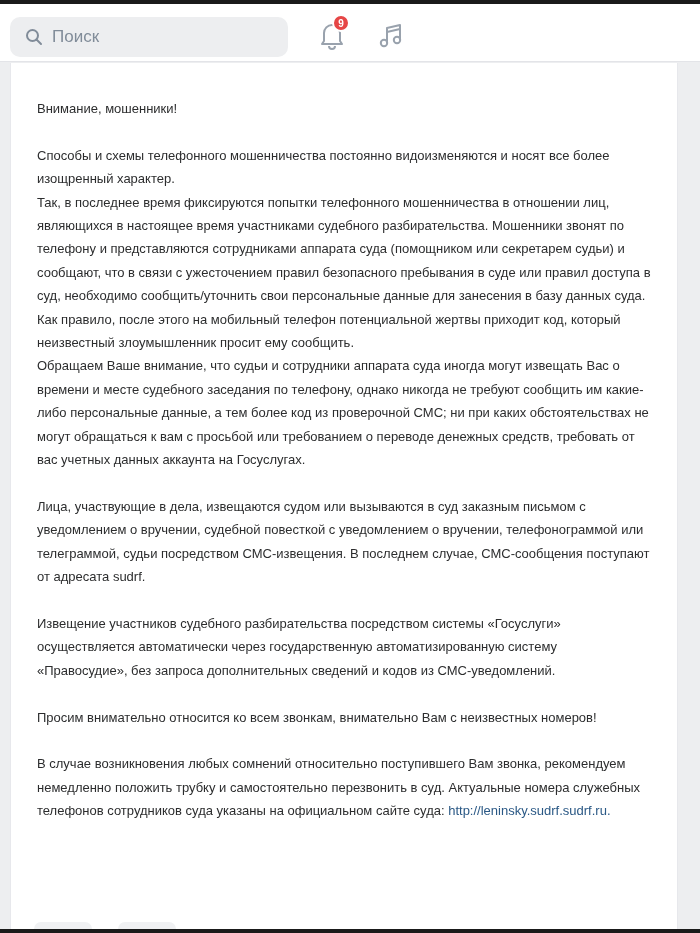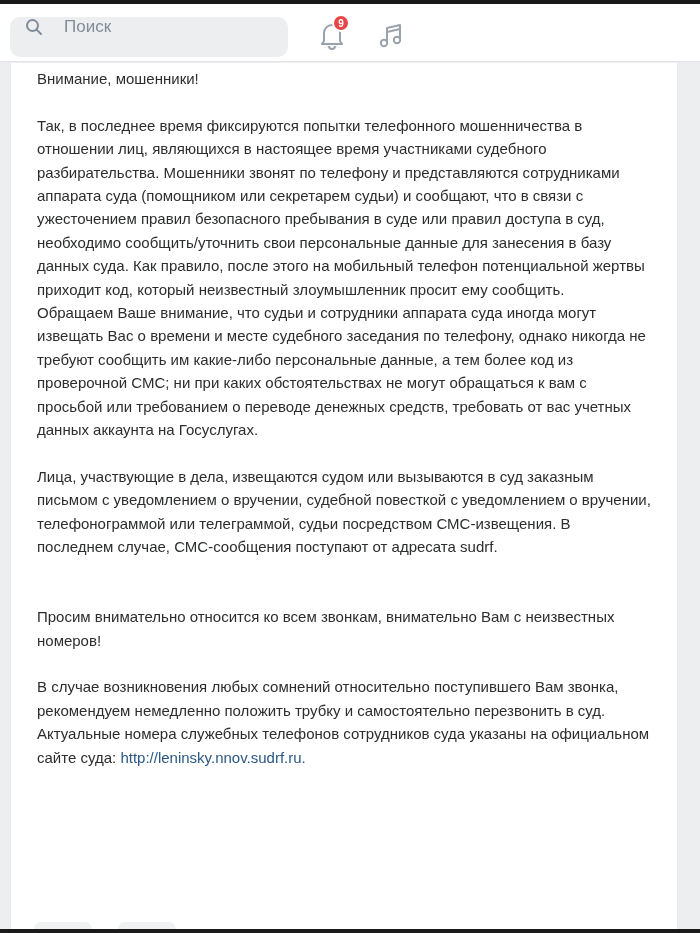--- a/index.html
+++ b/index.html
@@ -13,21 +13,21 @@
       background: #1a1a1a;
     }
     .header {
       position: absolute; left: 0; top: 4px; width: 700px; height: 58px;
       background: #ffffff;
       border-bottom: 1px solid #e3e4e8;
     }
     .search {
       position: absolute; left: 10px; top: 13px; width: 278px; height: 40px;
       background: #edeef0; border-radius: 10px;
-      display: flex; padding-left: 14px; gap: 12px;
+      display: flex; align-items: center; padding-left: 14px;
     }
     .search svg { width: 20px; height: 20px; }
     .search-label {
       margin-left: 8px; font-size: 17px; color: #818c99;
     }
     .bell {
       position: absolute; left: 318px; top: 16px; width: 30px; height: 32px;
     }
     .bell svg { width: 28px; height: 30px; }
     .badge {
@@ -47,23 +47,24 @@
       background: #ffffff;
       border-left: 1px solid #e7e8ec;
       border-right: 1px solid #e7e8ec;
       padding: 4px 26px 0 26px;
     }
     .right-strip {
       position: absolute; left: 680px; top: 63px; width: 20px; height: 870px;
       background: #edeef0;
     }
     .post-text {
-      font-size: 15px;
+      font-size: 13px;
       line-height: 23.4px;
       color: #2c2d2e;
+      margin-top: 30px;
     }
     .post-text p { margin: 0; }
     .gap { height: 23.4px; }
     .link { color: #2a5885; text-decoration: none; }
     .bottom-bar {
       position: absolute; left: 0; top: 929px; width: 700px; height: 4px;
       background: #1a1a1a;
     }
     .pill {
       position: absolute; top: 922px; width: 58px; height: 14px;
@@ -99,28 +100,30 @@
       <circle cx="6" cy="21" r="3.2" fill="none" stroke="#99a2ad" stroke-width="2"></circle>
       <circle cx="19" cy="18" r="3.2" fill="none" stroke="#99a2ad" stroke-width="2"></circle>
     </svg>
   </div>
 </div>
 
 <div class="post">
   <div class="post-text">
     <p>Внимание, мошенники!</p>
     <div class="gap"></div>
+    <p>Способы и схемы телефонного мошенничества постоянно видоизменяются и носят все более изощренный характер.</p>
     <p>Так, в последнее время фиксируются попытки телефонного мошенничества в отношении лиц, являющихся в настоящее время участниками судебного разбирательства. Мошенники звонят по телефону и представляются сотрудниками аппарата суда (помощником или секретарем судьи) и сообщают, что в связи с ужесточением правил безопасного пребывания в суде или правил доступа в суд, необходимо сообщить/уточнить свои персональные данные для занесения в базу данных суда. Как правило, после этого на мобильный телефон потенциальной жертвы приходит код, который неизвестный злоумышленник просит ему сообщить.</p>
     <p>Обращаем Ваше внимание, что судьи и сотрудники аппарата суда иногда могут извещать Вас о времени и месте судебного заседания по телефону, однако никогда не требуют сообщить им какие-либо персональные данные, а тем более код из проверочной СМС; ни при каких обстоятельствах не могут обращаться к вам с просьбой или требованием о переводе денежных средств, требовать от вас учетных данных аккаунта на Госуслугах.</p>
     <div class="gap"></div>
     <p>Лица, участвующие в дела, извещаются судом или вызываются в суд заказным письмом с уведомлением о вручении, судебной повесткой с уведомлением о вручении, телефонограммой или телеграммой, судьи посредством СМС-извещения. В последнем случае, СМС-сообщения поступают от адресата sudrf.</p>
     <div class="gap"></div>
+    <p>Извещение участников судебного разбирательства посредством системы «Госуслуги» осуществляется автоматически через государственную автоматизированную систему «Правосудие», без запроса дополнительных сведений и кодов из СМС-уведомлений.</p>
     <div class="gap"></div>
     <p>Просим внимательно относится ко всем звонкам, внимательно Вам с неизвестных номеров!</p>
     <div class="gap"></div>
-    <p><span>В случае возникновения любых сомнений относительно поступившего Вам звонка, рекомендуем немедленно положить трубку и самостоятельно перезвонить в суд. Актуальные номера служебных телефонов сотрудников суда указаны на официальном сайте суда: </span><a class="link">http://leninsky.nnov.sudrf.ru.</a></p>
+    <p><span>В случае возникновения любых сомнений относительно поступившего Вам звонка, рекомендуем немедленно положить трубку и самостоятельно перезвонить в суд. Актуальные номера служебных телефонов сотрудников суда указаны на официальном сайте суда: </span><a class="link">http://leninsky.sudrf.sudrf.ru.</a></p>
   </div>
 </div>
 
 <div class="right-strip"></div>
 <div class="pill" style="left:34px"></div>
 <div class="pill" style="left:118px"></div>
 <div class="bottom-bar"></div>
 
 </body></html>

